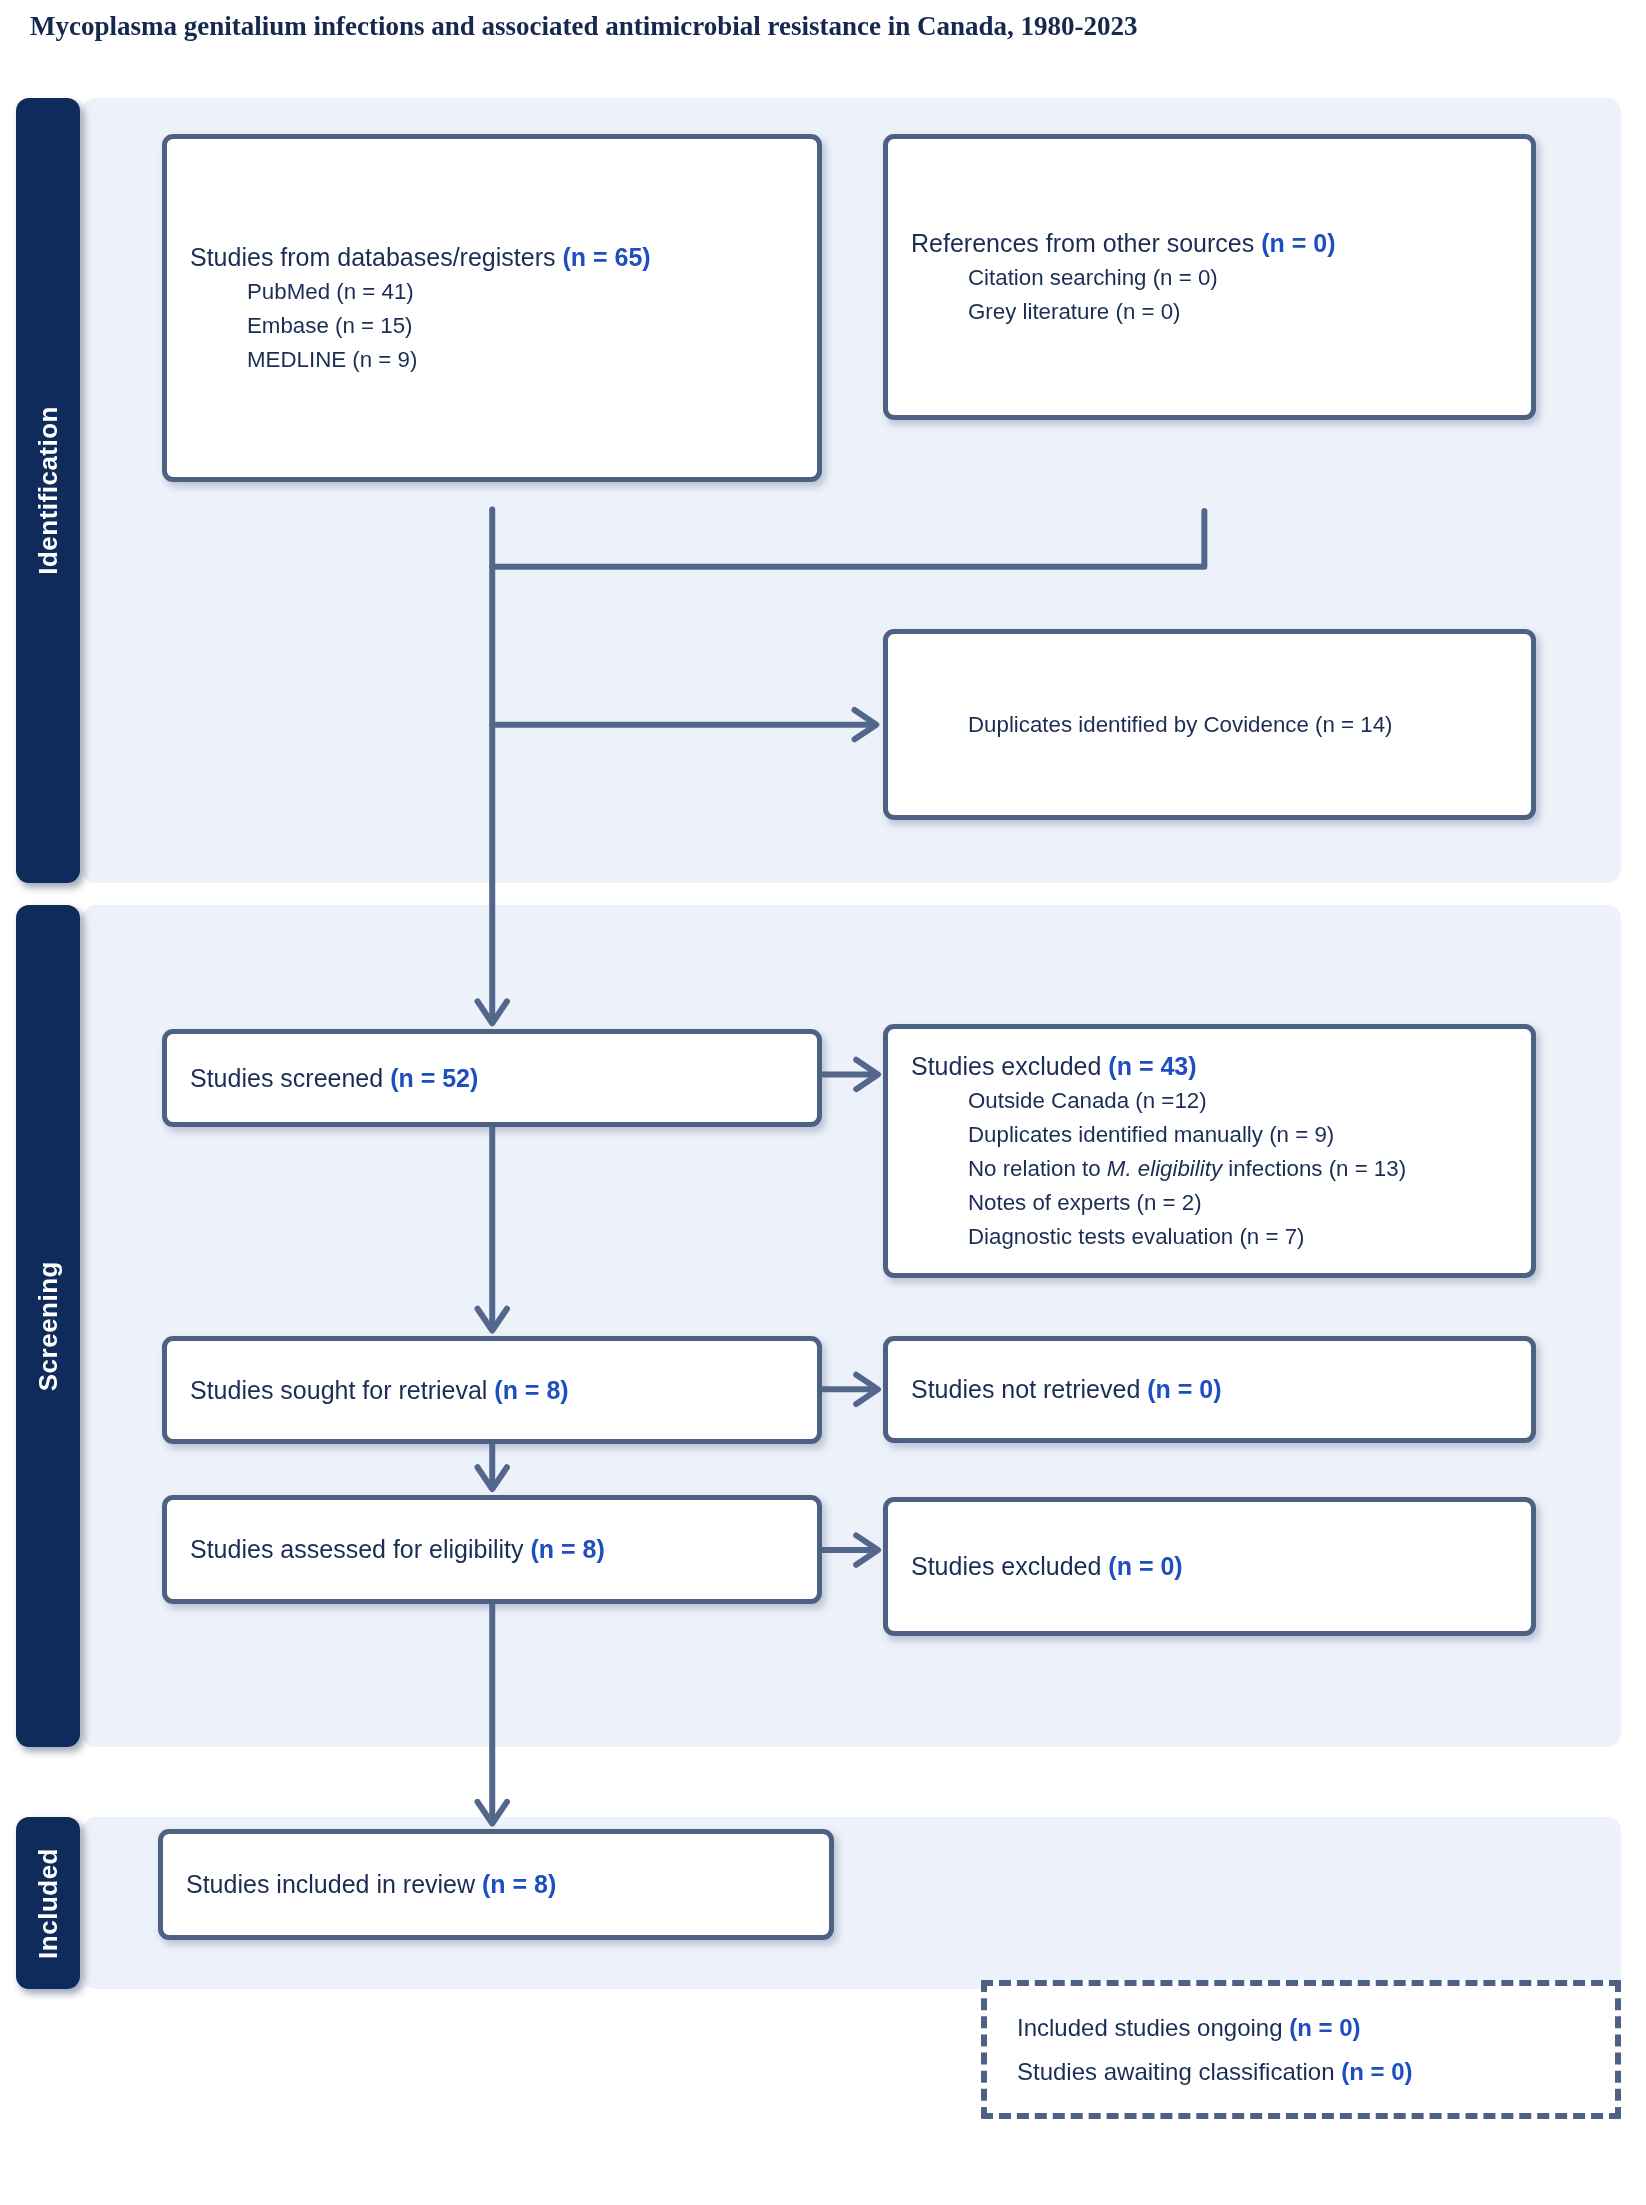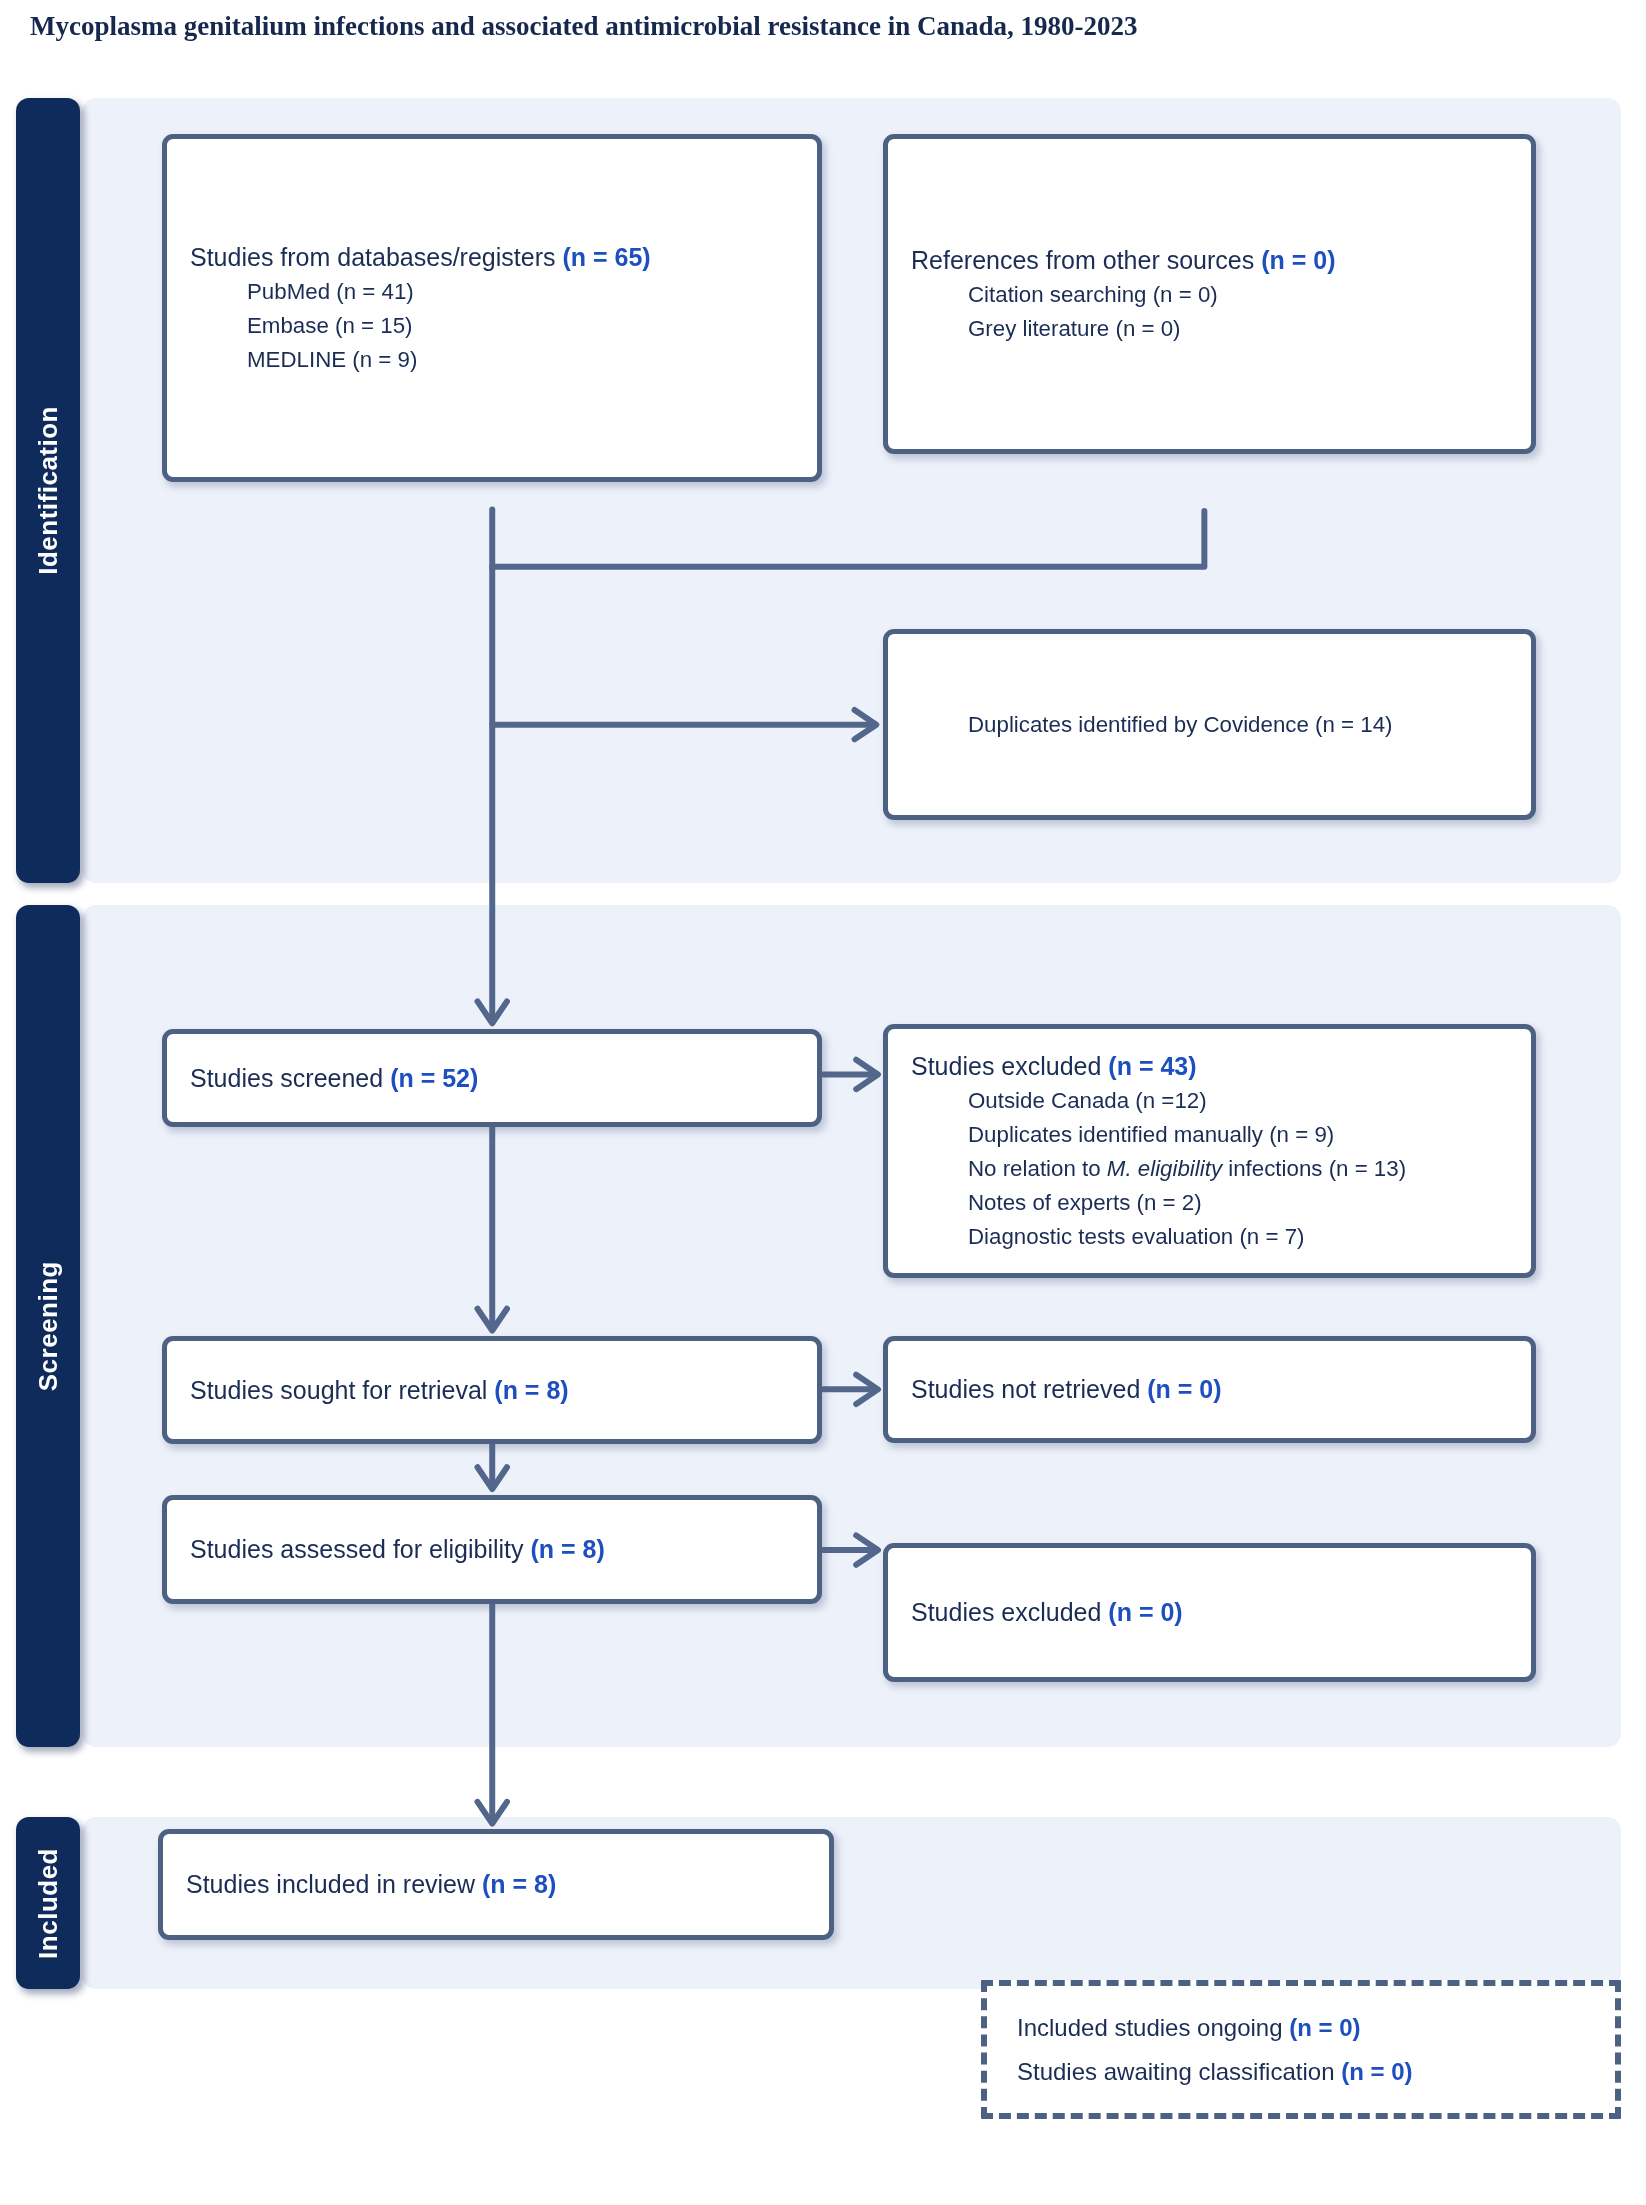--- a/index.html
+++ b/index.html
@@ -119,21 +119,21 @@
     <polyline class="conn" points="876,3307 903,3347 930,3307"></polyline>
   </svg>
 
   <div class="box" style="left:162px;top:134px;width:660px;height:348px;">
     <div class="main"><span>Studies from databases/registers </span><span class="nval">(n = 65)</span></div>
     <div class="sub">PubMed (n = 41)</div>
     <div class="sub">Embase (n = 15)</div>
     <div class="sub">MEDLINE (n = 9)</div>
   </div>
 
-  <div class="box" style="left:883px;top:134px;width:653px;height:320px;">
+  <div class="box" style="left:883px;top:134px;width:653px;height:286px;">
     <div class="main"><span>References from other sources </span><span class="nval">(n = 0)</span></div>
     <div class="sub">Citation searching (n = 0)</div>
     <div class="sub">Grey literature (n = 0)</div>
   </div>
 
   <div class="box" style="left:883px;top:629px;width:653px;height:191px;">
     <div class="sub">Duplicates identified by Covidence (n = 14)</div>
   </div>
 
   <div class="box" style="left:162px;top:1029px;width:660px;height:98px;">
@@ -154,21 +154,21 @@
   </div>
 
   <div class="box" style="left:883px;top:1336px;width:653px;height:107px;">
     <div class="main"><span>Studies not retrieved </span><span class="nval">(n = 0)</span></div>
   </div>
 
   <div class="box" style="left:162px;top:1495px;width:660px;height:109px;">
     <div class="main"><span>Studies assessed for eligibility </span><span class="nval">(n = 8)</span></div>
   </div>
 
-  <div class="box" style="left:883px;top:1497px;width:653px;height:139px;margin-top:46px;">
+  <div class="box" style="left:883px;top:1497px;width:653px;height:139px;">
     <div class="main"><span>Studies excluded </span><span class="nval">(n = 0)</span></div>
   </div>
 
   <div class="box" style="left:158px;top:1829px;width:676px;height:111px;">
     <div class="main"><span>Studies included in review </span><span class="nval">(n = 8)</span></div>
   </div>
 
   <div class="box dashed" style="left:981px;top:1980px;width:640px;height:139px;">
     <div class="main"><span>Included studies ongoing </span><span class="nval">(n = 0)</span></div>
     <div class="main"><span>Studies awaiting classification </span><span class="nval">(n = 0)</span></div>

